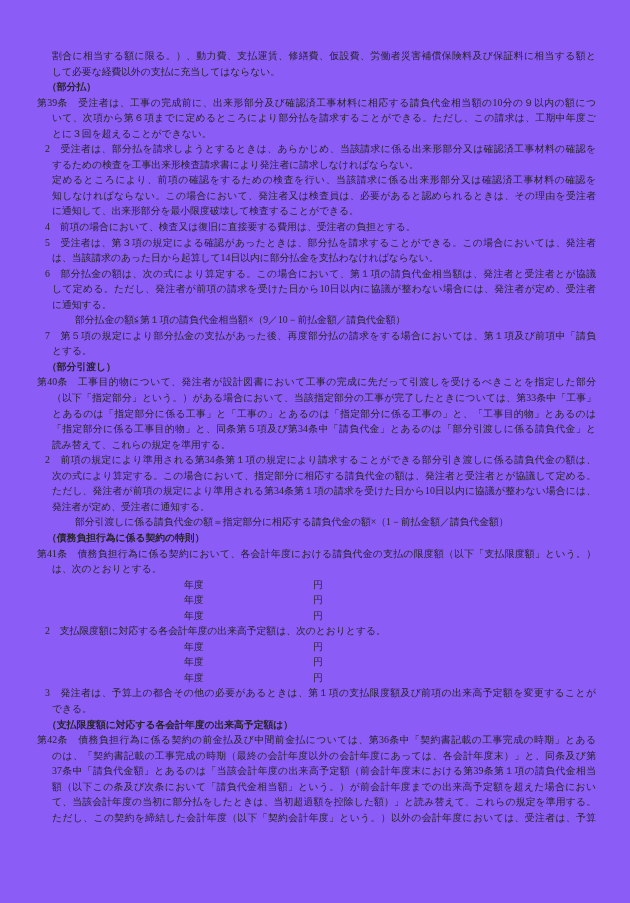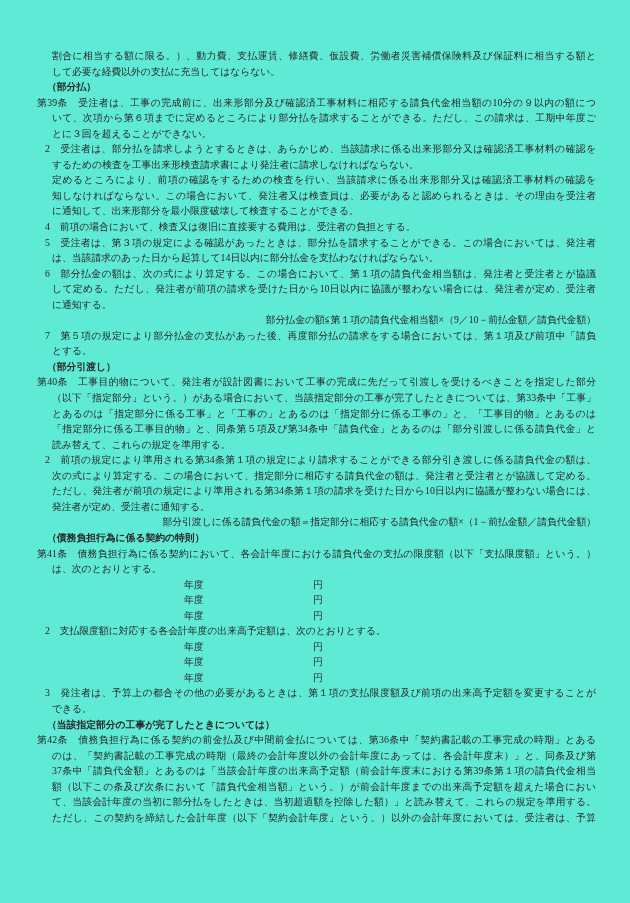--- a/index.html
+++ b/index.html
@@ -4,41 +4,41 @@
 <style>
   html, body { margin: 0; padding: 0; }
   body {
     width: 630px; height: 903px;
     background: #ffffff;
     font-family: "Liberation Serif", "DejaVu Serif", serif;
   }
   .page {
     position: relative;
     width: 630px; height: 903px;
-    background: #5eead4;
+    background: #8b5cf6;
     overflow: hidden;
     color: #262626;
   }
   .content {
     position: absolute;
     left: 37px; top: 48px;
     width: 559px;
     font-size: 9.8px;
   }
   .line {
     height: 15.55px;
     line-height: 15.55px;
     overflow: hidden;
   }
   .jfy { text-align: justify; text-align-last: justify; }
   .t-a { padding-left: 0; }      
   .t-i { padding-left: 8px; }    
   .t-h { padding-left: 10px; font-weight: bold; }   
   .t-c { padding-left: 15px; }   
-  .t-f { padding-left: 38px; text-align: right; }   
+  .t-f { padding-left: 38px; }   
   .t-t { position: relative; }   
   .tbl-label { position: absolute; left: 147px; }
   .tbl-unit  { position: absolute; left: 276px; }
 </style>
 </head>
 <body>
 
 <div class="page">
   <div class="content">
       <div class="line t-c jfy">割合に相当する額に限る。）、動力費、支払運賃、修繕費、仮設費、労働者災害補償保険料及び保証料に相当する額と</div>
@@ -95,21 +95,21 @@
       <div class="line t-t">
         <span class="tbl-label">年度</span>
         <span class="tbl-unit">円</span>
       </div>
       <div class="line t-t">
         <span class="tbl-label">年度</span>
         <span class="tbl-unit">円</span>
       </div>
       <div class="line t-i jfy">3　発注者は、予算上の都合その他の必要があるときは、第１項の支払限度額及び前項の出来高予定額を変更することが</div>
       <div class="line t-c">できる。</div>
-      <div class="line t-h">（当該指定部分の工事が完了したときについては）</div>
+      <div class="line t-h">（支払限度額に対応する各会計年度の出来高予定額は）</div>
       <div class="line t-a jfy">第42条　債務負担行為に係る契約の前金払及び中間前金払については、第36条中「契約書記載の工事完成の時期」とある</div>
       <div class="line t-c jfy">のは、「契約書記載の工事完成の時期（最終の会計年度以外の会計年度にあっては、各会計年度末）」と、同条及び第</div>
       <div class="line t-c jfy">37条中「請負代金額」とあるのは「当該会計年度の出来高予定額（前会計年度末における第39条第１項の請負代金相当</div>
       <div class="line t-c jfy">額（以下この条及び次条において「請負代金相当額」という。）が前会計年度までの出来高予定額を超えた場合におい</div>
       <div class="line t-c jfy">て、当該会計年度の当初に部分払をしたときは、当初超過額を控除した額）」と読み替えて、これらの規定を準用する。</div>
       <div class="line t-c jfy">ただし、この契約を締結した会計年度（以下「契約会計年度」という。）以外の会計年度においては、受注者は、予算</div>
     </div>
 </div>
 
 </body></html>

